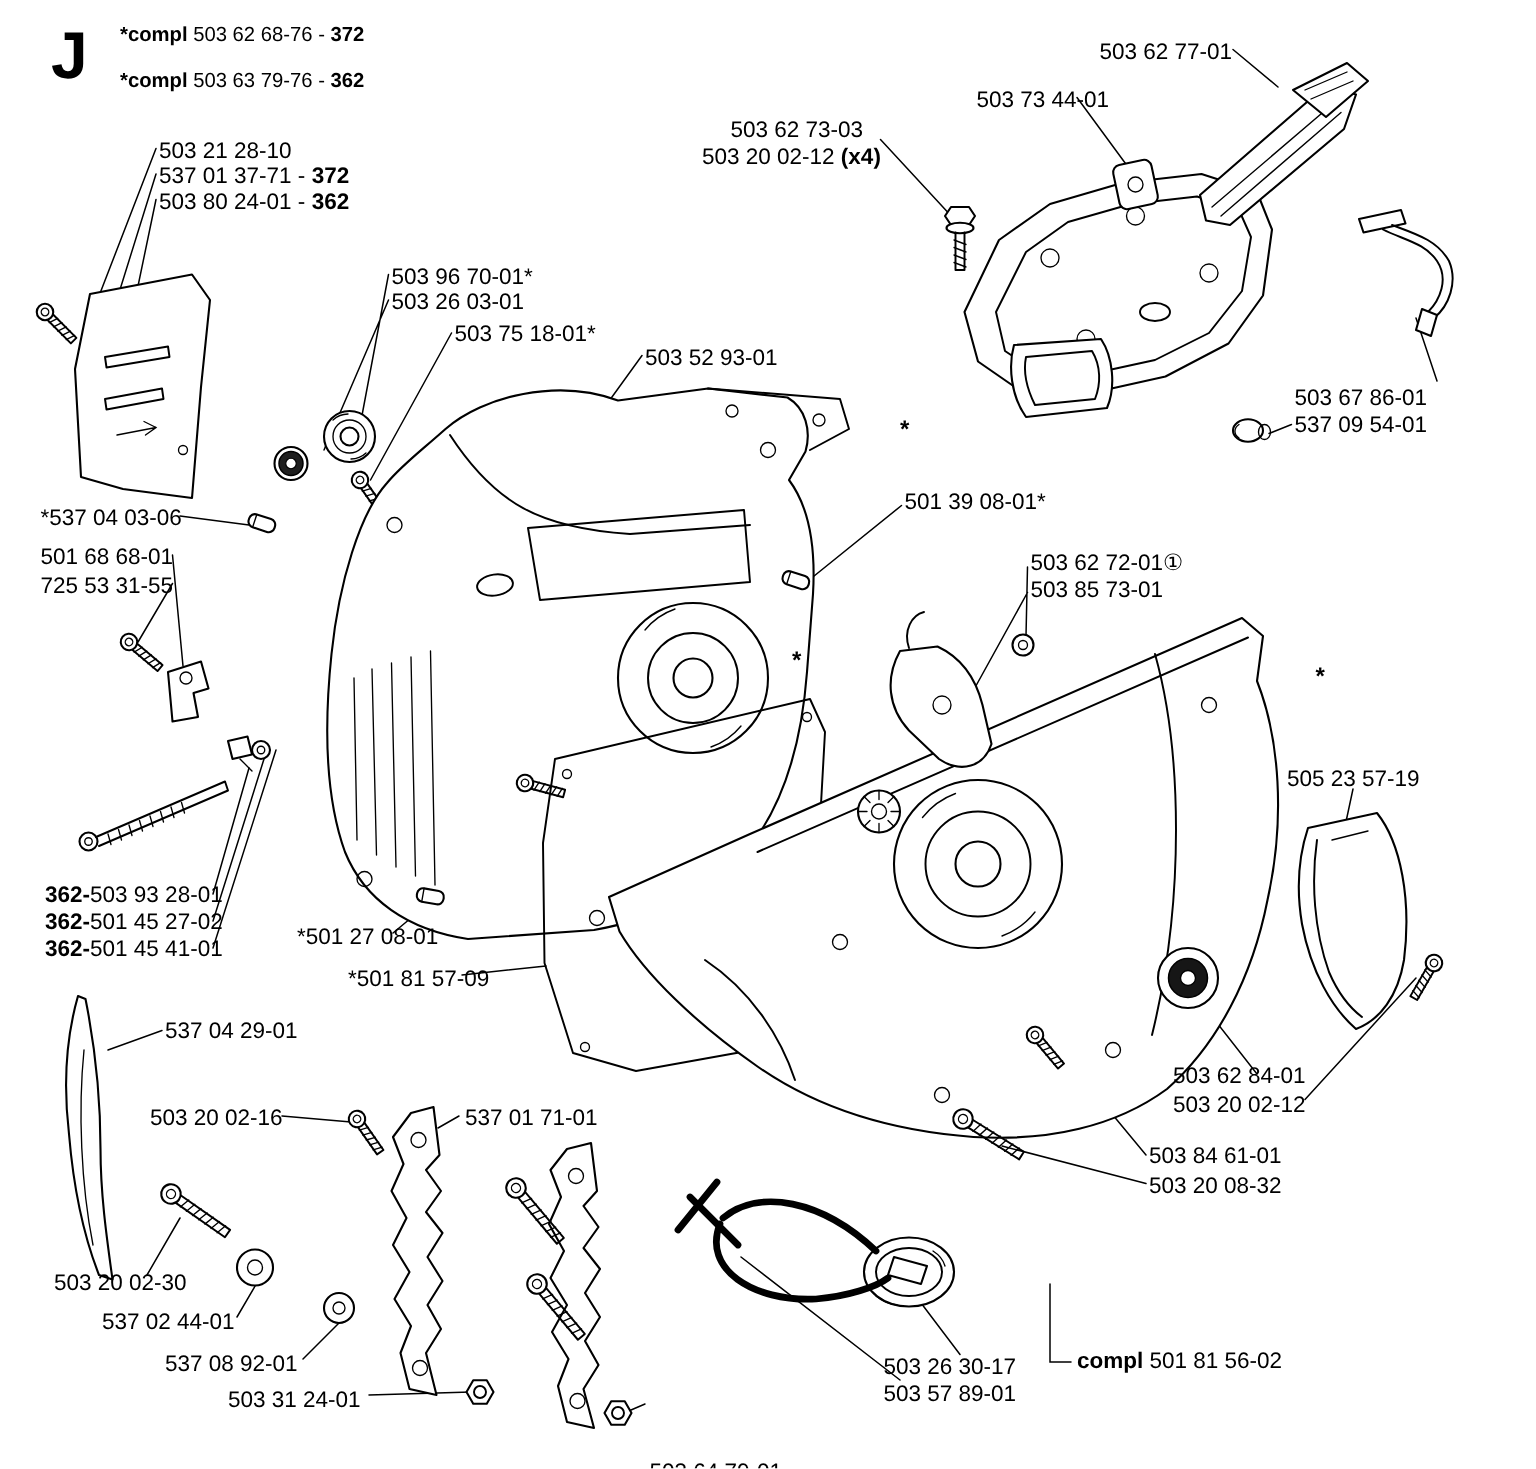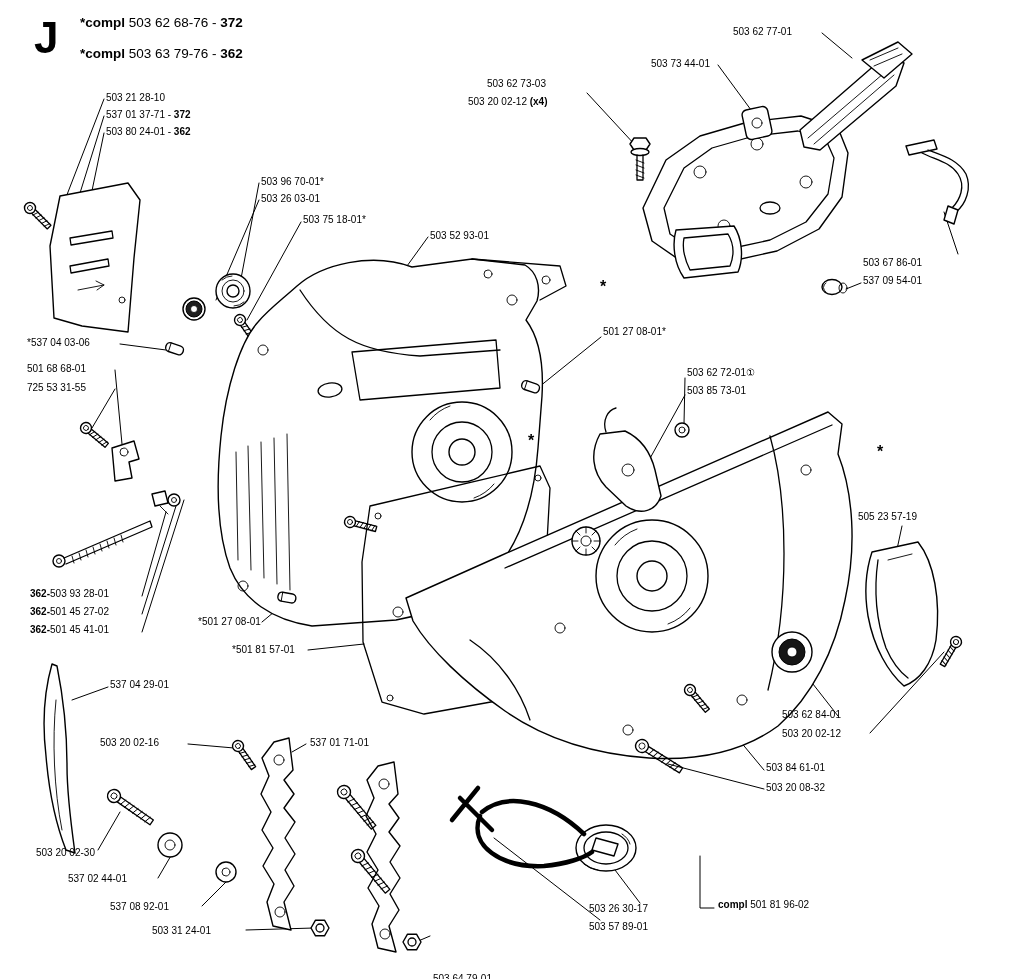--- a/index.html
+++ b/index.html
@@ -1,21 +1,21 @@
 <!DOCTYPE html>
 <html><head>
 <meta charset="utf-8">
 <style>
   html,body { margin:0; padding:0; background:#fff; }
   .page {
     position:relative; width:1024px; height:979px; background:#ffffff;
     font-family:"Liberation Sans", sans-serif; color:#000; overflow:hidden;
   }
   .drawing { position:absolute; left:0; top:0; }
-  .lbl { position:absolute; font-size:10px; line-height:1.15; white-space:nowrap; }
+  .lbl { position:absolute; font-size:15px; line-height:1.15; white-space:nowrap; }
   .lbl b, .note b { font-weight:bold; }
   .note { position:absolute; font-size:13.5px; line-height:1.15; white-space:nowrap; }
   .section-letter { position:absolute; font-size:44px; font-weight:bold; line-height:1; }
   .ast { position:absolute; font-size:16px; font-weight:bold; }
   
   .p  { fill:#ffffff; stroke:#000; stroke-width:1.4; stroke-linejoin:round; stroke-linecap:round; }
   .pn { fill:none;    stroke:#000; stroke-width:1.3; stroke-linejoin:round; stroke-linecap:round; }
   .t  { fill:none;    stroke:#000; stroke-width:0.9; stroke-linecap:round; }
   .ld { fill:none;    stroke:#000; stroke-width:1;   stroke-linecap:round; }
   .cord { fill:none;  stroke:#000; stroke-width:4.5; stroke-linecap:round; }
@@ -283,45 +283,45 @@
   <div class="lbl" style="left:261px;top:176px"><span>503 96 70-01*</span></div>
   <div class="lbl" style="left:261px;top:193px"><span>503 26 03-01</span></div>
   <div class="lbl" style="left:303px;top:214px"><span>503 75 18-01*</span></div>
   <div class="lbl" style="left:430px;top:230px"><span>503 52 93-01</span></div>
   <div class="lbl" style="left:487px;top:78px"><span>503 62 73-03</span></div>
   <div class="lbl" style="left:468px;top:96px"><span>503 20 02-12 </span><b>(x4)</b></div>
   <div class="lbl" style="left:651px;top:58px"><span>503 73 44-01</span></div>
   <div class="lbl" style="left:733px;top:26px"><span>503 62 77-01</span></div>
   <div class="lbl" style="left:863px;top:257px"><span>503 67 86-01</span></div>
   <div class="lbl" style="left:863px;top:275px"><span>537 09 54-01</span></div>
-  <div class="lbl" style="left:603px;top:326px"><span>501 27 08-01*</span></div>
+  <div class="lbl" style="left:603px;top:326px"><span>501 39 08-01*</span></div>
   <div class="lbl" style="left:687px;top:367px"><span>503 62 72-01①</span></div>
   <div class="lbl" style="left:687px;top:385px"><span>503 85 73-01</span></div>
   <div class="lbl" style="left:27px;top:337px"><span>*537 04 03-06</span></div>
   <div class="lbl" style="left:27px;top:363px"><span>501 68 68-01</span></div>
   <div class="lbl" style="left:27px;top:382px"><span>725 53 31-55</span></div>
   <div class="lbl" style="left:30px;top:588px"><b>362-</b><span>503 93 28-01</span></div>
   <div class="lbl" style="left:30px;top:606px"><b>362-</b><span>501 45 27-02</span></div>
   <div class="lbl" style="left:30px;top:624px"><b>362-</b><span>501 45 41-01</span></div>
   <div class="lbl" style="left:198px;top:616px"><span>*501 27 08-01</span></div>
-  <div class="lbl" style="left:232px;top:644px"><span>*501 81 57-01</span></div>
+  <div class="lbl" style="left:232px;top:644px"><span>*501 81 57-09</span></div>
   <div class="lbl" style="left:858px;top:511px"><span>505 23 57-19</span></div>
   <div class="lbl" style="left:782px;top:709px"><span>503 62 84-01</span></div>
   <div class="lbl" style="left:782px;top:728px"><span>503 20 02-12</span></div>
   <div class="lbl" style="left:766px;top:762px"><span>503 84 61-01</span></div>
   <div class="lbl" style="left:766px;top:782px"><span>503 20 08-32</span></div>
   <div class="lbl" style="left:110px;top:679px"><span>537 04 29-01</span></div>
   <div class="lbl" style="left:100px;top:737px"><span>503 20 02-16</span></div>
   <div class="lbl" style="left:310px;top:737px"><span>537 01 71-01</span></div>
   <div class="lbl" style="left:36px;top:847px"><span>503 20 02-30</span></div>
   <div class="lbl" style="left:68px;top:873px"><span>537 02 44-01</span></div>
   <div class="lbl" style="left:110px;top:901px"><span>537 08 92-01</span></div>
   <div class="lbl" style="left:152px;top:925px"><span>503 31 24-01</span></div>
   <div class="lbl" style="left:433px;top:973px"><span>503 64 79-01</span></div>
   <div class="lbl" style="left:589px;top:903px"><span>503 26 30-17</span></div>
   <div class="lbl" style="left:589px;top:921px"><span>503 57 89-01</span></div>
-  <div class="lbl" style="left:718px;top:899px"><b>compl </b><span>501 81 96-02</span></div>
+  <div class="lbl" style="left:718px;top:899px"><b>compl </b><span>501 81 56-02</span></div>
 
   <div class="ast" style="left:600px;top:278px">*</div>
   <div class="ast" style="left:877px;top:443px">*</div>
   <div class="ast" style="left:528px;top:432px">*</div>
 
 </div>
 
 </body></html>

